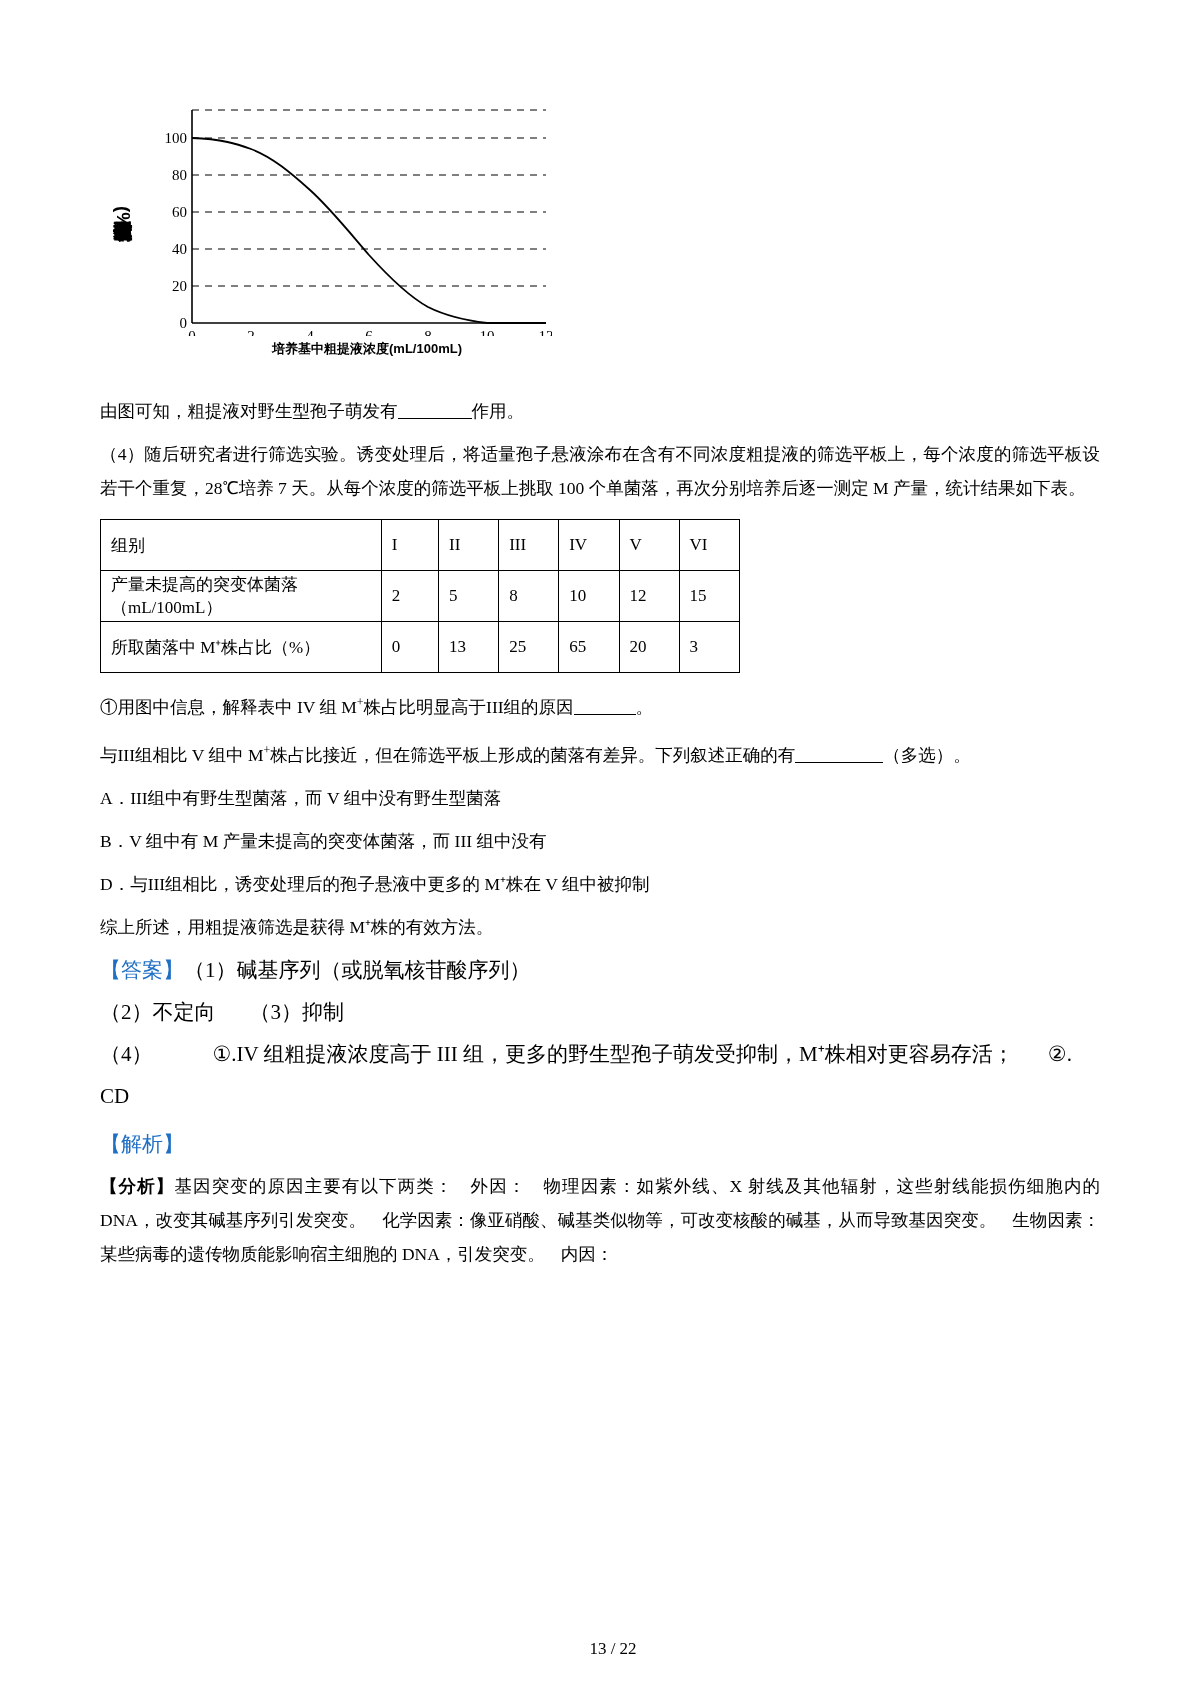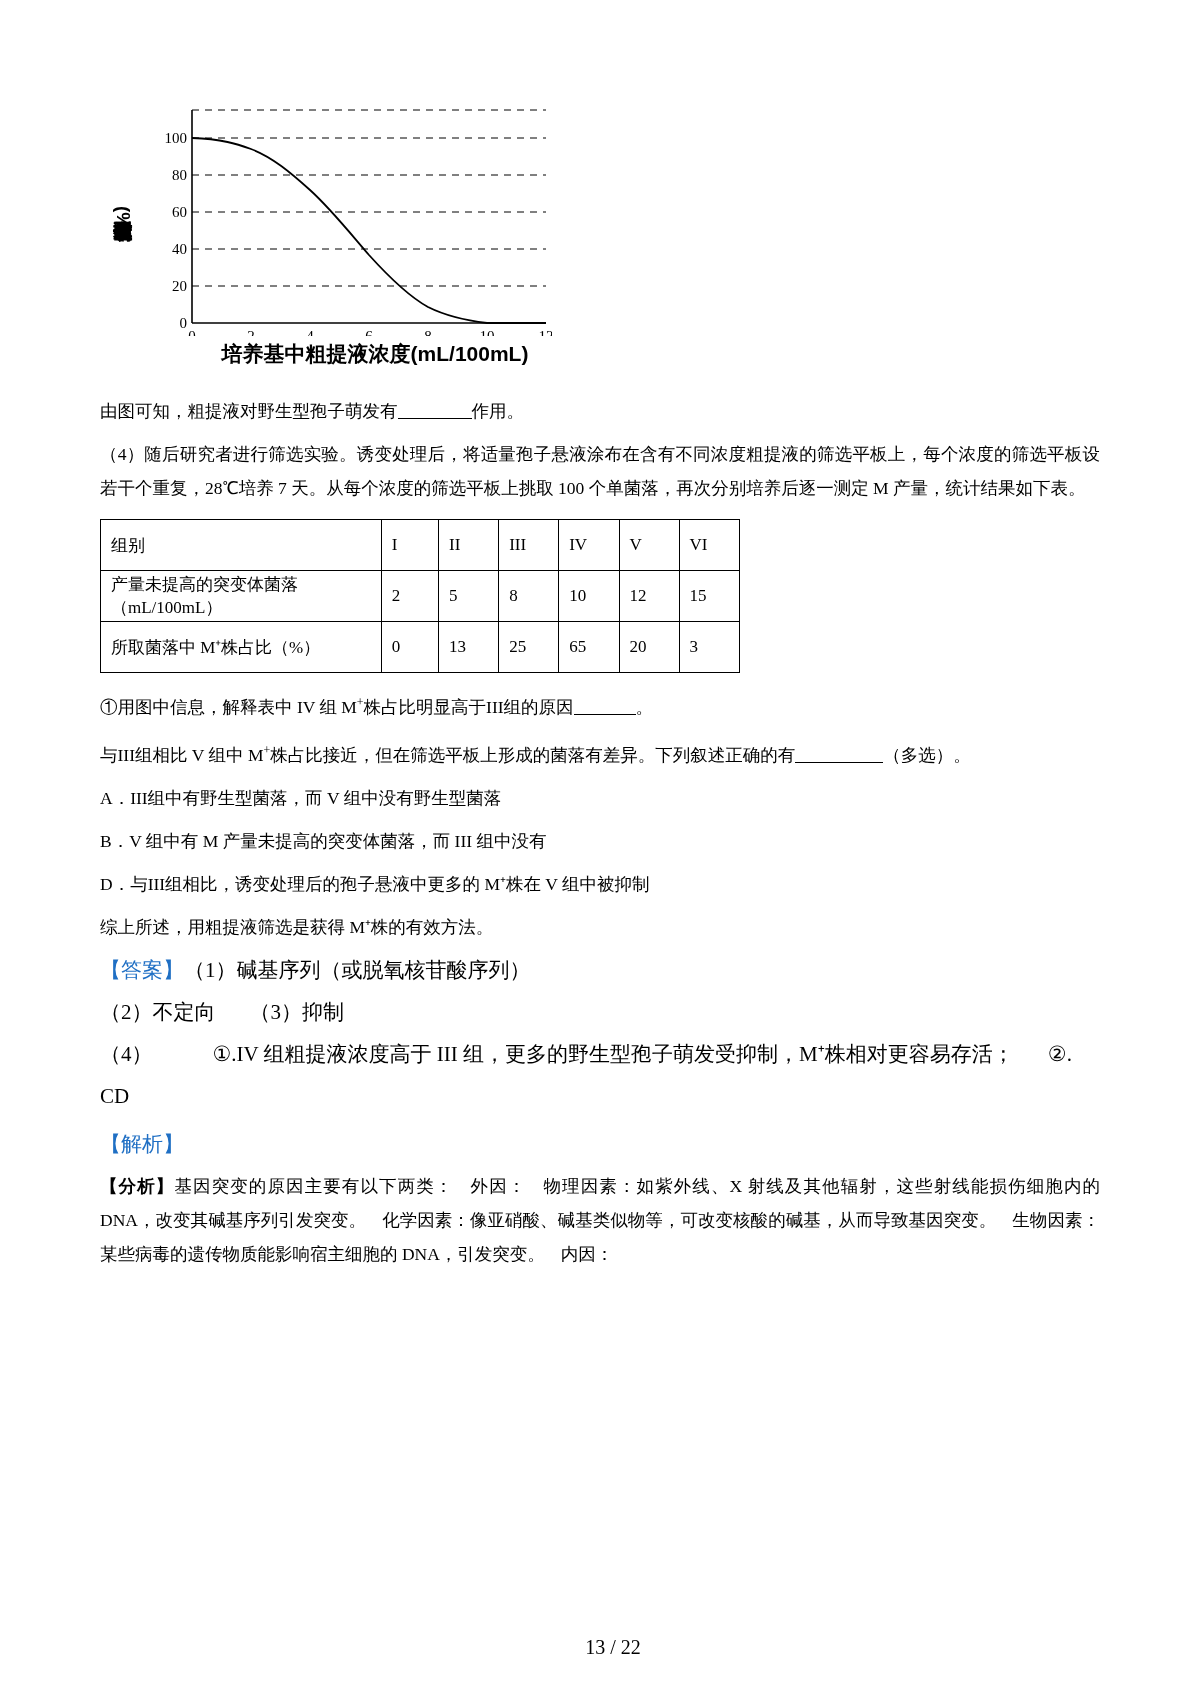--- a/index.html
+++ b/index.html
@@ -48,26 +48,26 @@
     left: 52px;
     top: 6px;
     width: 400px;
     height: 240px;
   }
   .chart-svg {
     display: block;
   }
   .chart-xlabel {
     position: absolute;
-    left: 60px;
+    left: 52px;
     top: 250px;
     width: 430px;
     font-family: "Liberation Sans", sans-serif;
     font-weight: bold;
-    font-size: 21px;
+    font-size: 13px;
     text-align: center;
     white-space: nowrap;
   }
 
   
   p.para {
     font-size: 17.5px;
     line-height: 34px;
     margin: 0 0 9px 0;
     text-align: justify;
@@ -121,21 +121,21 @@
   .gap { display: inline-block; width: 34px; }
   .gap-sm { display: inline-block; width: 16px; }
   .gap-lg { display: inline-block; width: 60px; }
 
   .footer {
     position: absolute;
     left: 0;
     right: 0;
     bottom: 38px;
     text-align: center;
-    font-size: 20px;
+    font-size: 17px;
     font-family: "Liberation Serif", serif;
     color: #000;
     padding-left: 26px;
   }
 </style>
 </head>
 <body>
 
 <div class="page">
 

